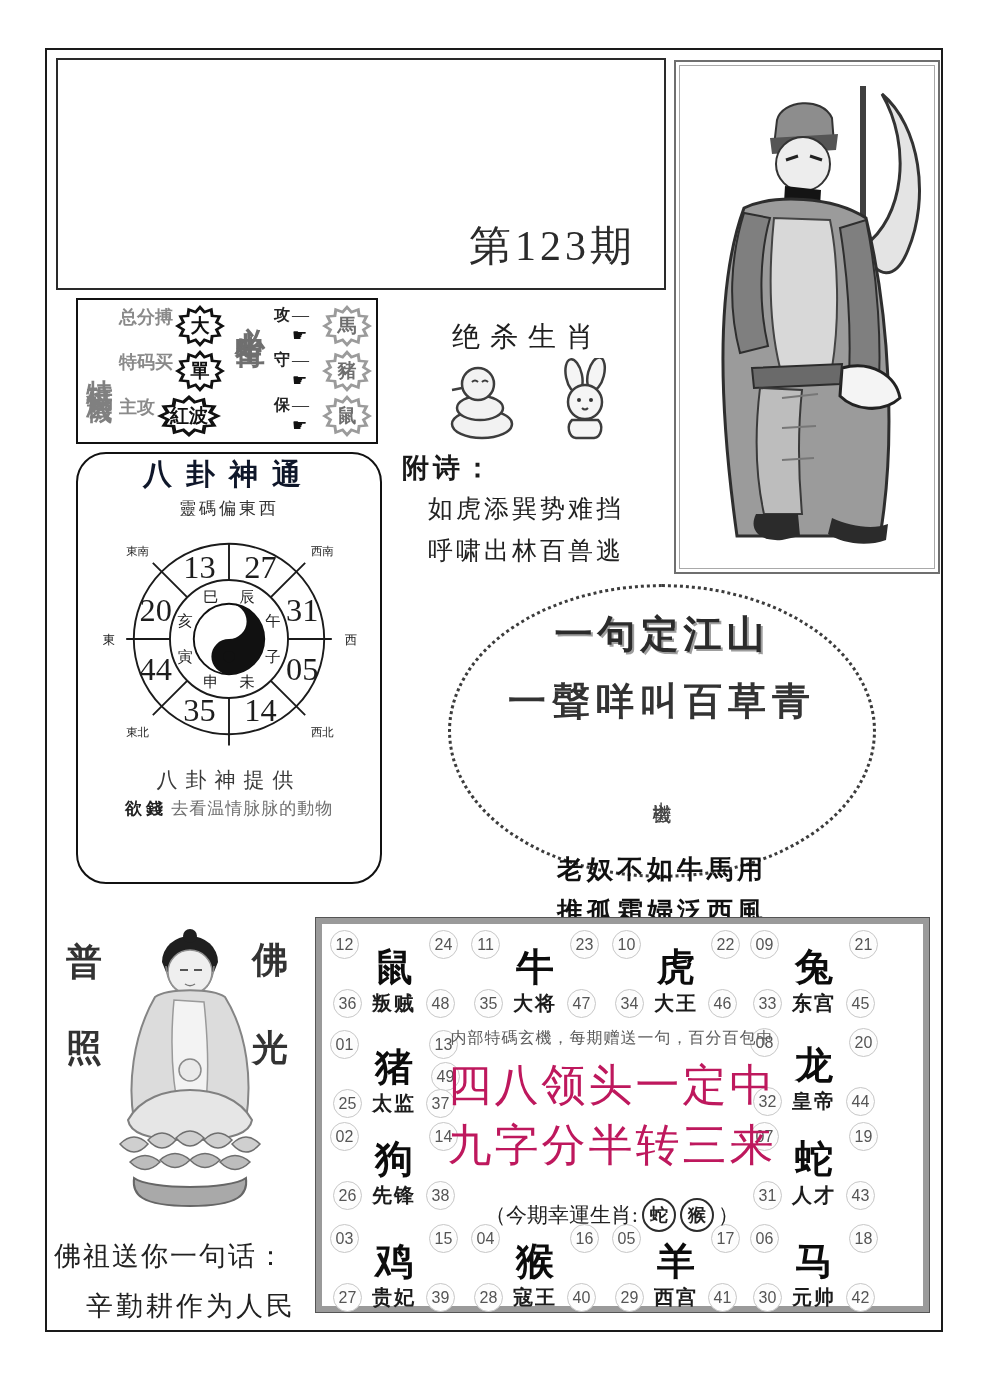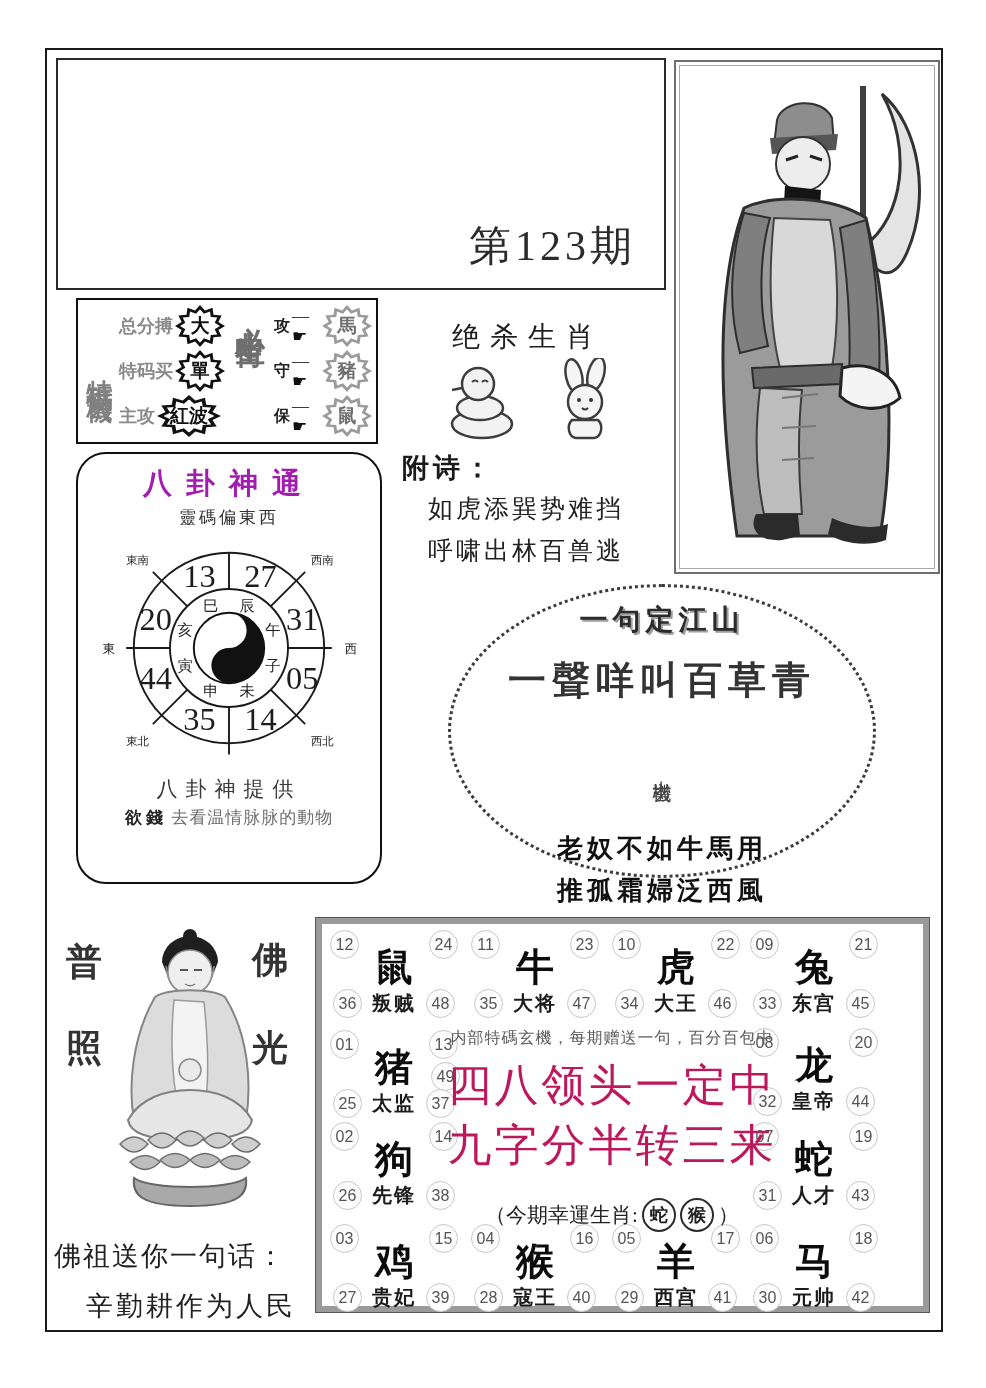--- a/index.html
+++ b/index.html
@@ -15,60 +15,60 @@
   #issue{position:absolute;right:28px;bottom:14px;font-size:42px;color:#2b2b2b;letter-spacing:4px;}
   
   #guan-box{left:674px;top:60px;width:262px;height:510px;border:2px solid #6f6f6f;
     box-shadow:inset 0 0 0 3px #fff,inset 0 0 0 4px #a9a9a9;background:#fff;display:flex;align-items:center;justify-content:center;}
   
   #mystery-box{left:76px;top:298px;width:302px;height:146px;border:2px solid #111;
     display:flex;align-items:center;padding:2px 4px;box-sizing:border-box;gap:2px;}
   .vert{writing-mode:vertical-rl;text-orientation:upright;}
   #mystery-side{font-size:26px;font-weight:bold;color:#808080;letter-spacing:6px;height:132px;text-align:center;}
   .m-rows{display:flex;flex-direction:column;justify-content:space-between;height:132px;}
-  .m-row{display:flex;align-items:center;gap:2px;}
+  .m-row{display:flex;gap:2px;}
   .m-label{font-size:18px;color:#8a8a8a;font-weight:bold;white-space:nowrap;}
   .burst{position:relative;display:inline-flex;align-items:center;justify-content:center;
     width:50px;height:42px;flex:0 0 auto;
     clip-path:polygon(100% 50%,86.7% 59.8%,93.3% 75%,76.9% 76.9%,75% 93.3%,59.8% 86.7%,50% 100%,40.2% 86.7%,25% 93.3%,23.1% 76.9%,6.7% 75%,13.3% 59.8%,0% 50%,13.3% 40.2%,6.7% 25%,23.1% 23.1%,25% 6.7%,40.2% 13.3%,50% 0%,59.8% 13.3%,75% 6.7%,76.9% 23.1%,93.3% 25%,86.7% 40.2%);
     background:#111;}
   .burst::before{content:"";position:absolute;inset:0;background:#fff;transform:scale(.8);
     clip-path:polygon(100% 50%,86.7% 59.8%,93.3% 75%,76.9% 76.9%,75% 93.3%,59.8% 86.7%,50% 100%,40.2% 86.7%,25% 93.3%,23.1% 76.9%,6.7% 75%,13.3% 59.8%,0% 50%,13.3% 40.2%,6.7% 25%,23.1% 23.1%,25% 6.7%,40.2% 13.3%,50% 0%,59.8% 13.3%,75% 6.7%,76.9% 23.1%,93.3% 25%,86.7% 40.2%);}
   .burst b{position:relative;z-index:1;font-size:19px;color:#111;white-space:nowrap;letter-spacing:0;}
   .burst.wide{width:64px;}
   .burst.gray{background:#9b9b9b;}
   .burst.gray b{color:#6e6e6e;}
   #must-hit{font-size:30px;font-weight:bold;color:#6f6f6f;letter-spacing:4px;height:136px;margin:0 2px;}
   .p-label{font-size:16px;font-weight:bold;color:#222;font-family:"Liberation Sans","DejaVu Sans",sans-serif;}
   .hand{font-size:17px;color:#111;letter-spacing:-2px;}
   
   #bagua-box{left:76px;top:452px;width:306px;height:432px;border:2px solid #111;border-radius:30px;
     box-sizing:border-box;text-align:center;}
-  #bagua-title{font-size:29px;font-weight:bold;letter-spacing:14px;color:#a21caf;margin-top:10px;}
+  #bagua-title{font-size:29px;font-weight:bold;letter-spacing:14px;color:#0f172a;margin-top:1px;}
   #bagua-sub{font-size:17px;color:#333;letter-spacing:3px;margin-top:2px;}
   #compass{margin-top:0;}
   #poem-row{display:flex;padding:0 12px 0 20px;align-items:center;text-align:left;margin-top:-4px;}
   #poem-side{font-size:25px;font-weight:bold;color:#979797;letter-spacing:4px;height:118px;text-shadow:1px 1px 0 #ddd;}
   #poem-lines{flex:1;margin-left:10px;}
   #poem-lines div{font-size:22px;font-weight:bold;color:#2a2a2a;line-height:29px;letter-spacing:1px;white-space:nowrap;}
   #provider{font-size:21px;color:#3a3a3a;letter-spacing:8px;margin-top:4px;}
   #hint{font-size:17px;margin-top:3px;white-space:nowrap;}
   #hint .h1{font-weight:bold;color:#222;letter-spacing:4px;}
   #hint .h2{color:#6e6e6e;letter-spacing:1px;}
   
   #kill-title{left:452px;top:318px;font-size:28px;letter-spacing:10px;color:#1f1f1f;}
   #kill-icons{left:438px;top:358px;width:230px;display:flex;gap:28px;align-items:flex-end;}
   #kill-poem-label{left:402px;top:450px;font-size:27px;font-weight:bold;color:#1a1a1a;letter-spacing:4px;}
   .kill-line{font-size:25px;color:#222;letter-spacing:3px;}
   #kill-line1{left:428px;top:492px;}
   #kill-line2{left:428px;top:534px;}
   
   #oval{left:448px;top:584px;width:428px;height:294px;border:3px dotted #3c3c3c;border-radius:50%;
     box-sizing:border-box;text-align:center;}
-  #oval-title{margin-top:14px;font-size:28px;font-weight:900;letter-spacing:5px;color:#2b2b2b;
+  #oval-title{margin-top:22px;font-size:38px;font-weight:900;letter-spacing:5px;color:#2b2b2b;
     text-shadow:2px 2px 0 #9e9e9e;font-family:"Liberation Sans","DejaVu Sans",sans-serif;}
   #oval-sentence{margin-top:16px;font-size:38px;font-weight:bold;color:#333;letter-spacing:6px;white-space:nowrap;}
   #oval-bottom{display:flex;justify-content:center;align-items:center;margin-top:18px;gap:16px;flex-direction:column;}
   .oval-side{font-size:19px;color:#444;letter-spacing:2px;height:88px;}
   #oval-lines div{font-size:26px;font-weight:bold;color:#111;letter-spacing:4px;line-height:42px;white-space:nowrap;}
   
   .corner-char{font-size:36px;font-weight:bold;color:#333;}
   #buddha-line1{left:54px;top:1238px;font-size:27px;color:#222;letter-spacing:2px;}
   #buddha-line2{left:86px;top:1288px;font-size:27px;color:#222;letter-spacing:3px;}
   

